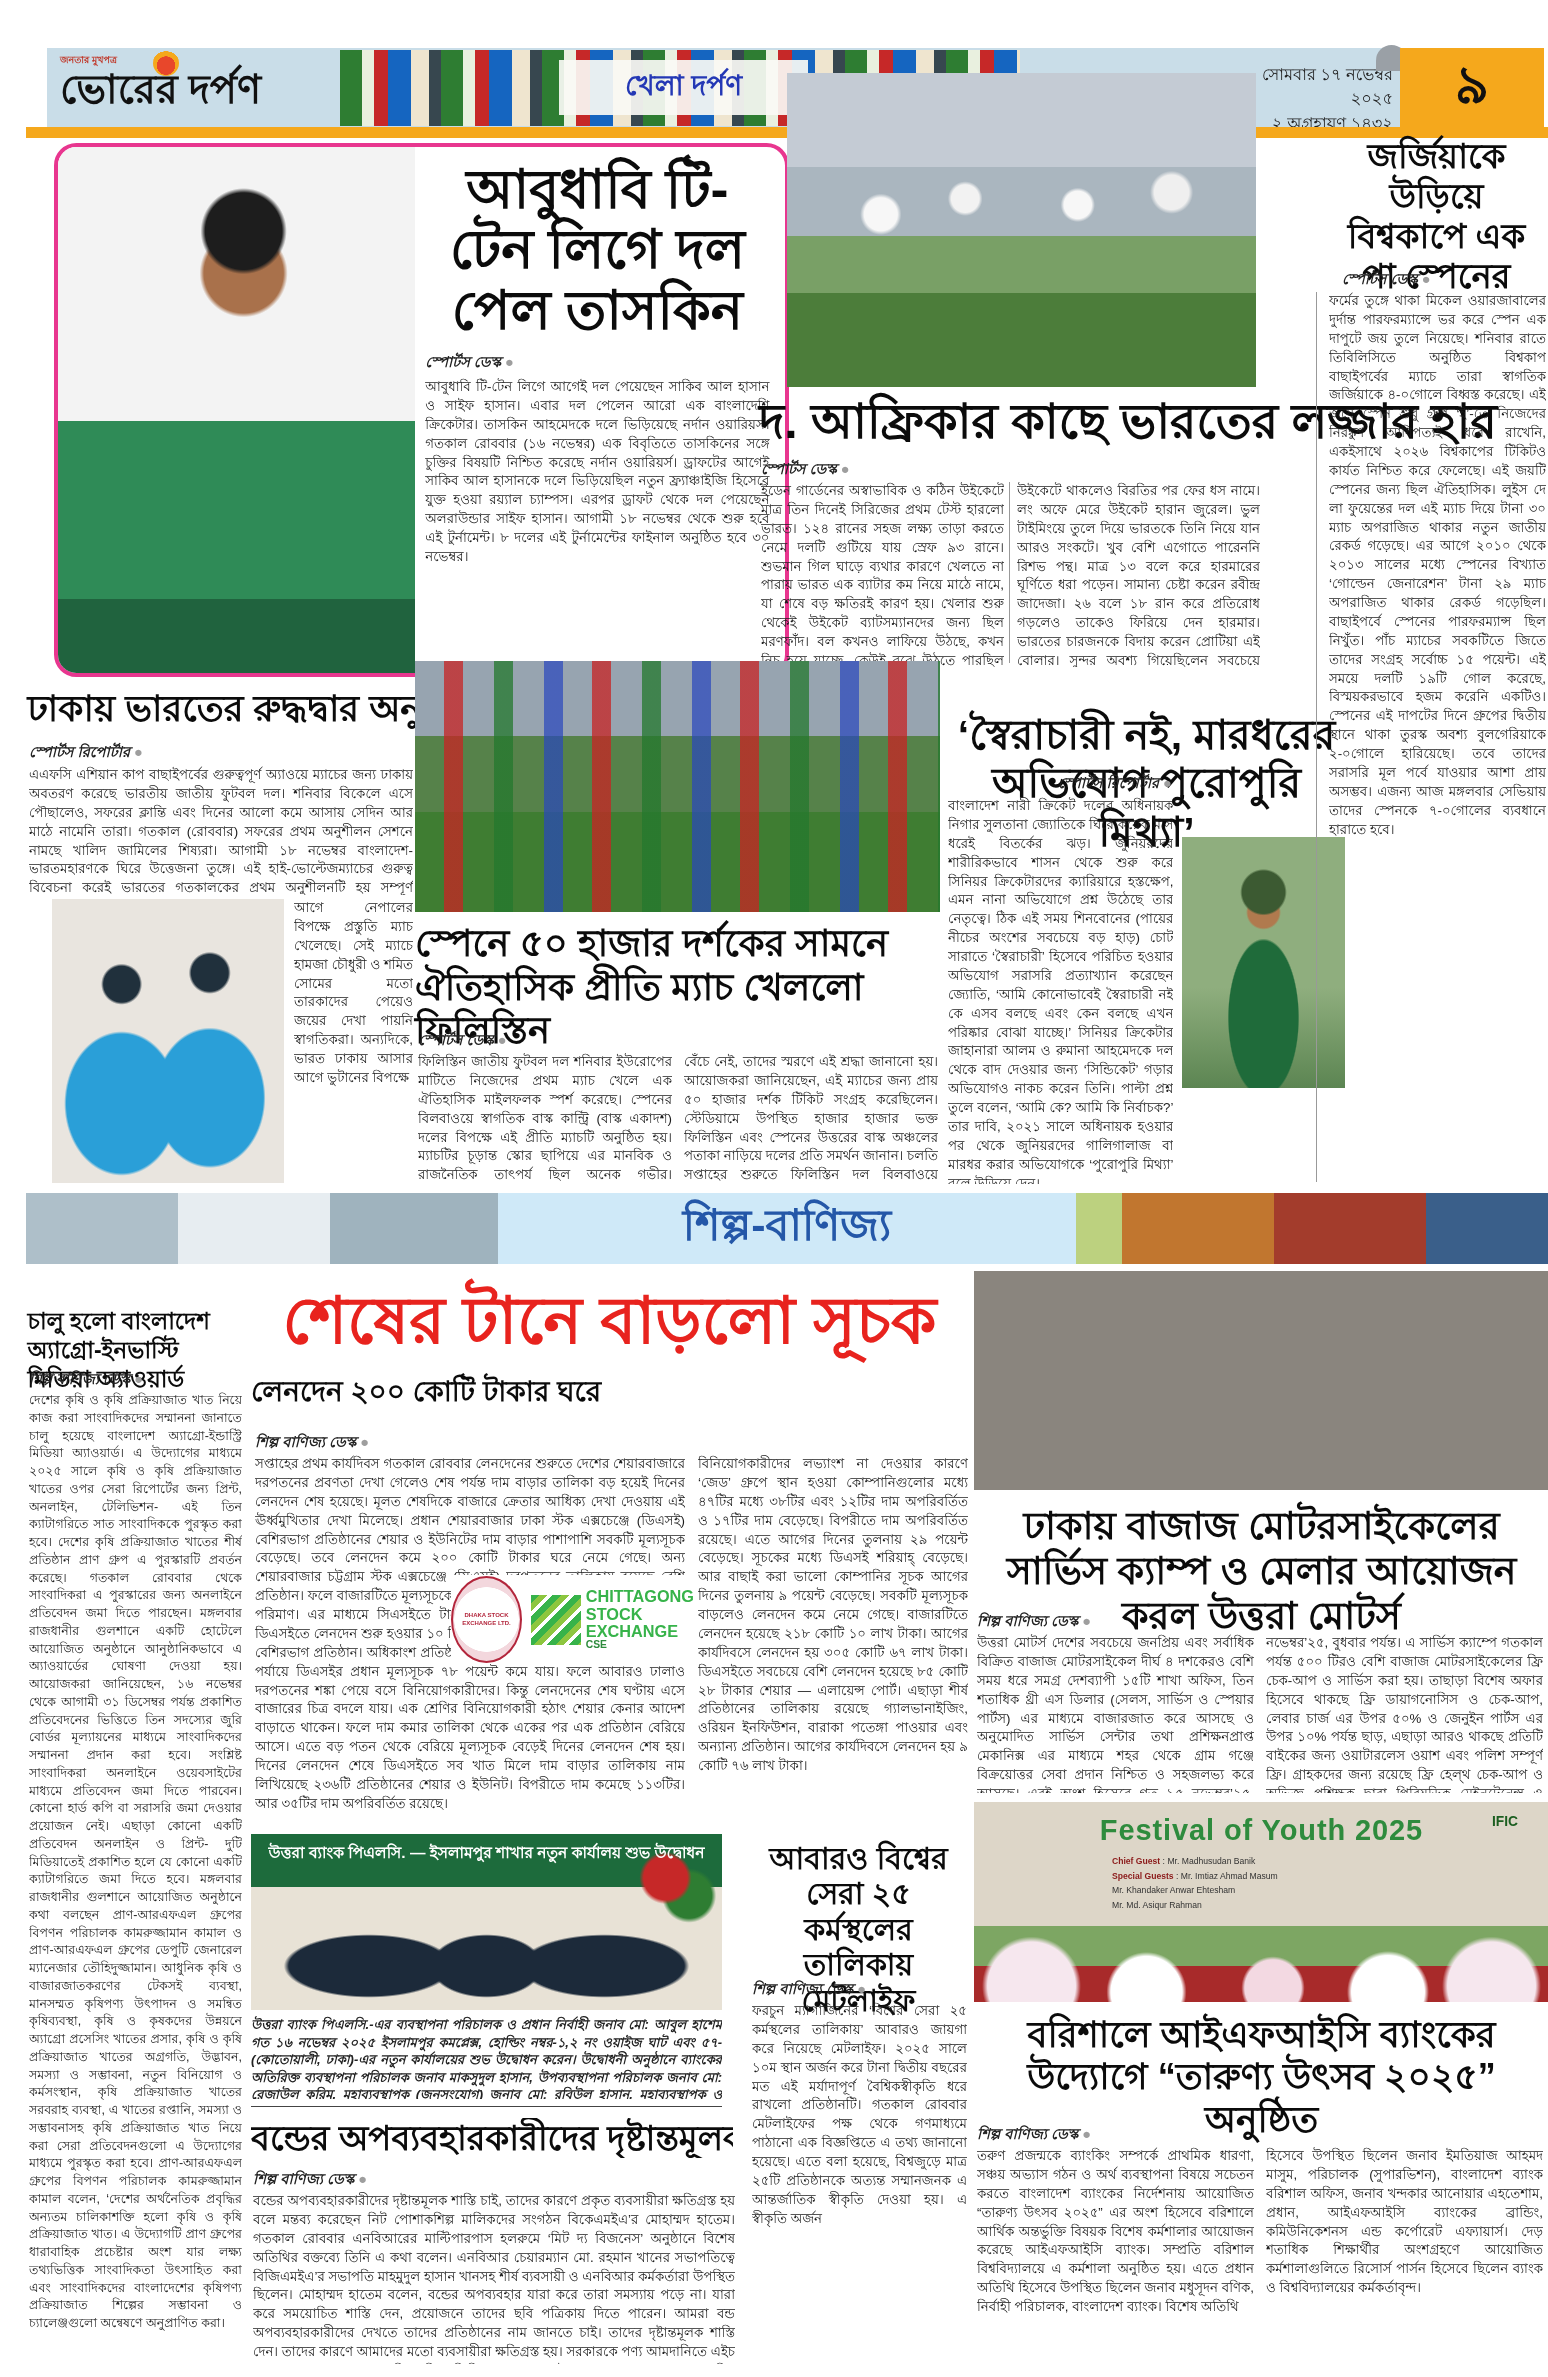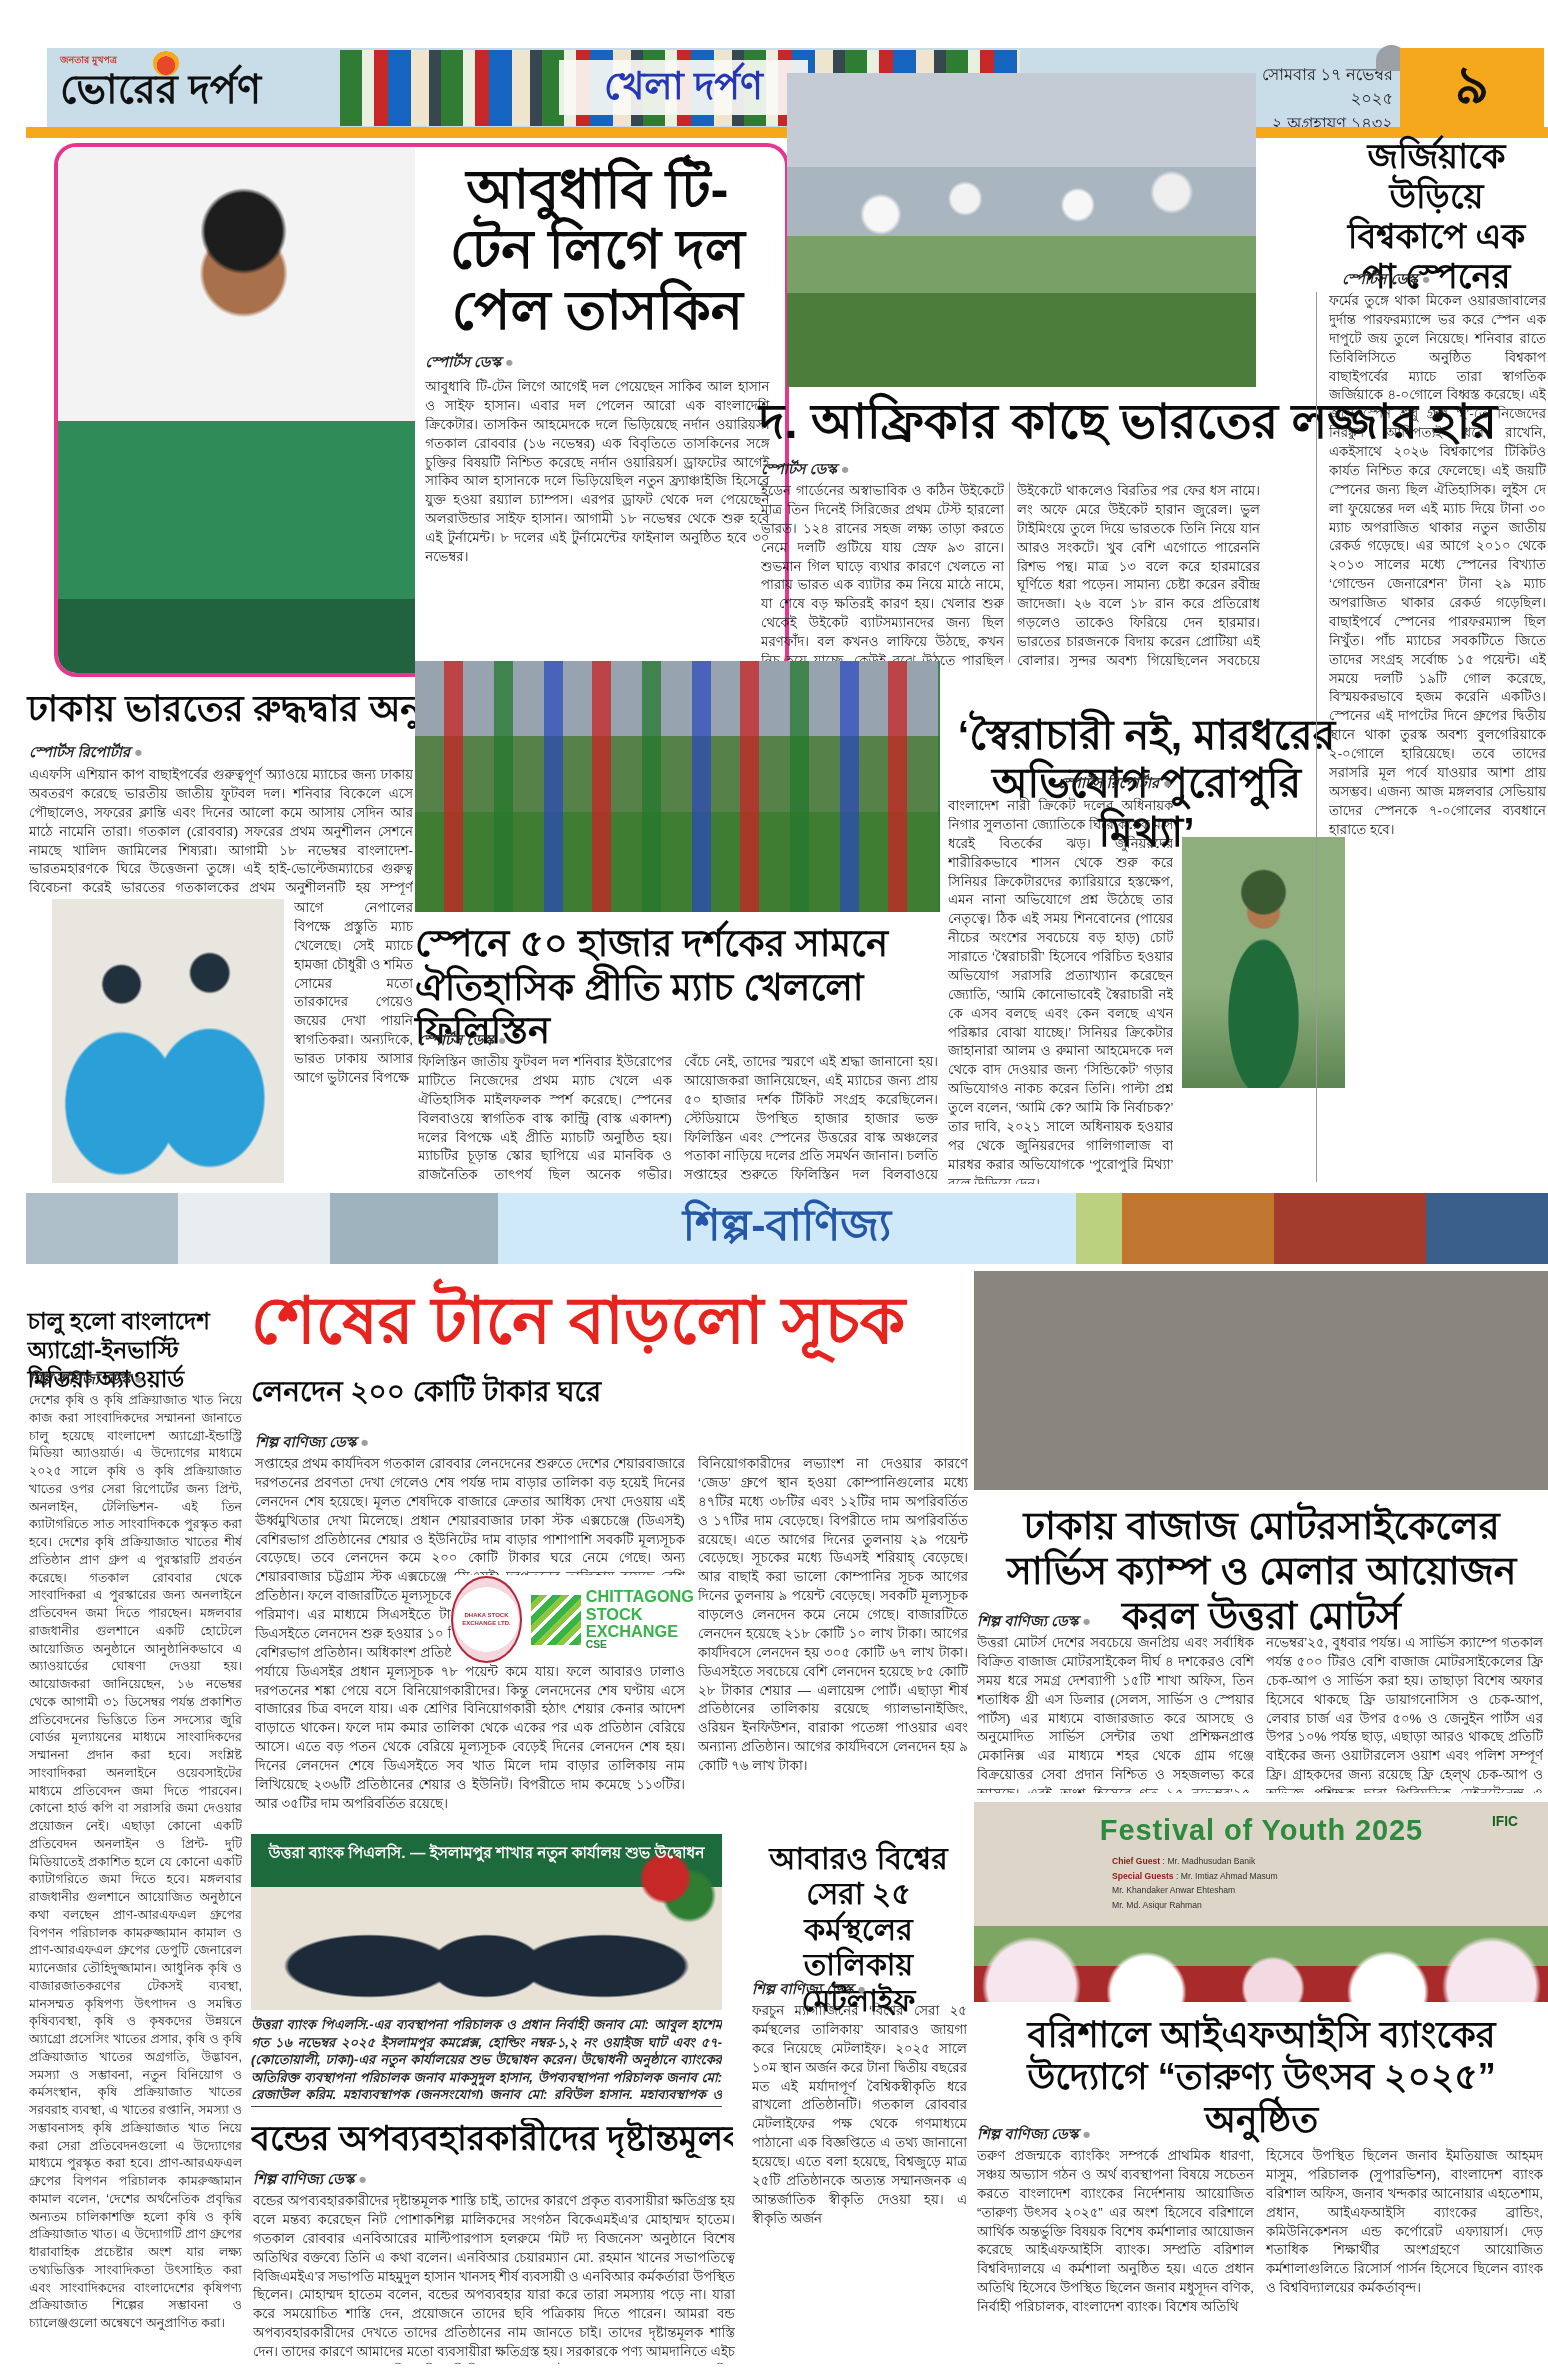--- a/index.html
+++ b/index.html
@@ -9,21 +9,21 @@
   
   .mast-bar{left:47px;top:48px;width:1355px;height:79px;background:#c9dde8;}
   .mast-logo{left:60px;top:53px;width:275px;height:72px;}
   .mast-tagline{font-size:9.5px;color:#c0392b;font-weight:bold;}
   .mast-name{font-size:40px;font-weight:bold;color:#111;line-height:1.05;}
   .sun{position:absolute;left:93px;top:-3.4px;width:26px;height:26px;border-radius:50%;
     background:radial-gradient(circle at 50% 60%,#e8472b 0 45%,#f5a81c 46% 70%,transparent 71%);}
   .mast-strip{left:340px;top:50px;width:680px;height:76px;
     background:repeating-linear-gradient(90deg,#2e7d32 0 22.4px,#e9f0df 22.4px 34px,#c62828 34px 48px,#1565c0 48px 71px,#efe5cf 71px 89px,#37474f 89px 101px);}
   .mast-section{left:559px;top:60px;width:249px;height:55px;background:rgba(250,250,245,.92);
-    display:flex;align-items:center;justify-content:center;font-size:38px;font-weight:bold;color:#2438b5;}
+    display:flex;align-items:center;justify-content:center;font-size:28px;font-weight:bold;color:#2438b5;}
   .mast-date{left:1230px;top:62px;width:163px;text-align:right;font-size:16.3px;line-height:1.5;color:#222;}
   .mast-pageno{left:1400px;top:48px;width:144px;height:79px;background:#f5a81c;
     display:flex;align-items:center;justify-content:center;font-size:53px;font-weight:bold;color:#111;}
   .mast-bookmark{left:1376px;top:45px;width:31px;height:26px;background:#9aa0a6;border-radius:15.5px 15.5px 0 0;}
   .mast-rule{left:26px;top:127px;width:1522px;height:11.2px;background:#f5a81c;}
   
   .hl{font-weight:bold;color:#0b0b0b;line-height:1.18;}
   .byline{font-size:14.6px;font-weight:bold;font-style:italic;color:#222;}
   .byline .dot{color:#9e9e9e;font-style:normal;}
   .bodytext{font-size:13.3px;line-height:1.42;text-align:justify;color:#1c1c1c;overflow:hidden;}
@@ -93,21 +93,21 @@
   .taskin-inner{position:absolute;inset:0;display:flex;}
   .taskin-photo{width:357px;height:100%;}
   .taskin-right{flex:1;padding:12px 15.5px 8.6px 10.3px;}
   .hl-taskin{font-size:54px;text-align:center;line-height:1.12;}
   .hl-sa{font-size:48px;white-space:nowrap;}
   .hl-spain{font-size:34px;text-align:center;}
   .hl-dhaka{font-size:36px;white-space:nowrap;}
   .hl-palestine{font-size:37px;text-align:left;}
   .hl-jyoti{font-size:41px;text-align:center;}
   .hl-agro{font-size:23px;line-height:1.25;margin-top:32px;}
-  .hl-red{font-size:65px;color:#e8231e;text-align:left;white-space:nowrap;}
+  .hl-red{font-size:65px;color:#e8231e;text-align:center;white-space:nowrap;}
   .hl-sub{font-size:28px;text-align:left;}
   .hl-bond{font-size:34px;white-space:nowrap;}
   .hl-metlife{font-size:30px;text-align:center;}
   .hl-bajaj{font-size:38px;text-align:center;}
   .hl-ific{font-size:36px;text-align:center;}
   .logo-box{position:absolute;left:196px;top:120px;width:243px;height:89px;background:#fff;display:flex;align-items:center;gap:8.6px;}
   .dse-circ{width:83px;height:83px;border-radius:50%;border:2.6px solid #b3263c;position:relative;
     background:radial-gradient(circle at 50% 50%,#fff 0 60%,#f3d7dd 61% 100%);display:flex;align-items:center;justify-content:center;}
   .dse-circ span{font-size:6px;color:#b3263c;text-align:center;font-weight:bold;line-height:1.2;}
   .cse-block{display:flex;align-items:center;gap:5.2px;}

